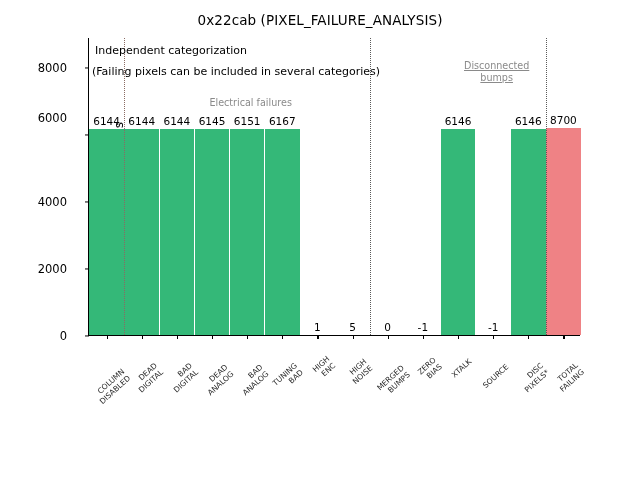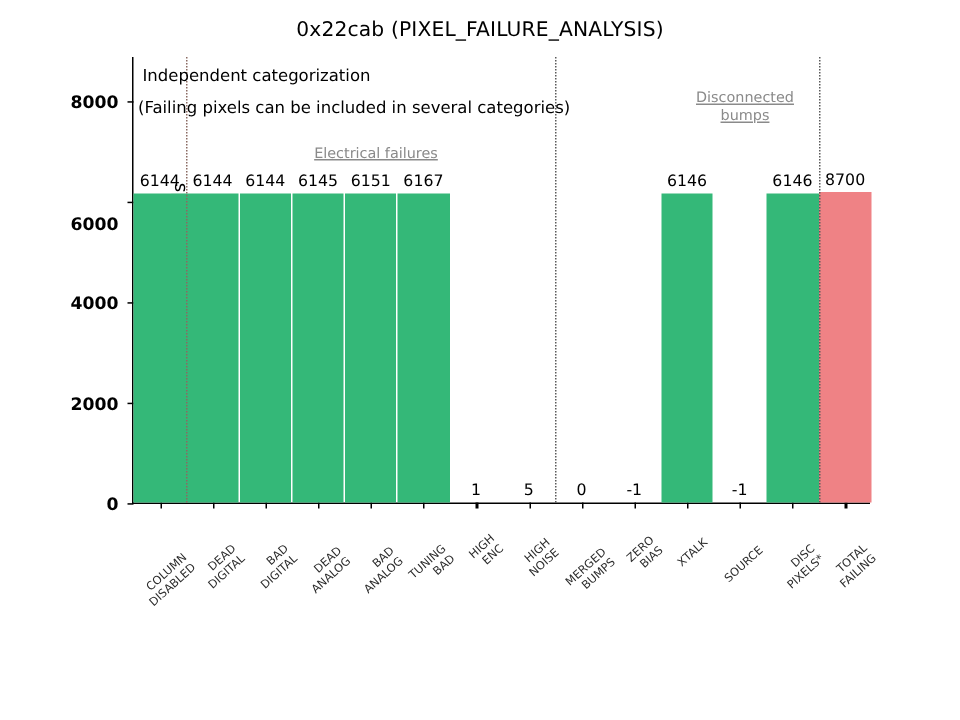--- a/index.html
+++ b/index.html
@@ -24,21 +24,21 @@
   }
   #plot-inner{position:absolute;left:0;top:0;right:0;bottom:0;}
 
   
   #ylabel{
     position:absolute;left:-60px;top:128px;width:180px;
     transform:rotate(-90deg);transform-origin:center center;
     text-align:center;font-size:12px;color:#000;
   }
   .ytick{position:absolute;right:100%;transform:translateY(-50%);
-    padding-right:10px;font-size:11.5px;color:#000;white-space:nowrap;font-weight:bold;}
+    padding-right:22px;font-size:11.5px;color:#000;white-space:nowrap;}
   .ytickmark{position:absolute;right:100%;width:4px;height:1.1px;
     background:#000;transform:translateY(-50%);}
 
   
   .bar{position:absolute;bottom:0;}
   .bar.green{background:#34b878;}
   .bar.salmon{background:#ef8285;}
   .barlabel{
     position:absolute;transform:translateX(-50%);
     font-size:10.5px;color:#000;white-space:nowrap;text-align:center;
@@ -84,21 +84,21 @@
 
     <div id="plot-inner">
 
     <div class="ytickmark" style="top: 298px;"></div>
         <div class="ytick" style="top: 298px;">0</div>
         <div class="ytickmark" style="top: 231.034px;"></div>
         <div class="ytick" style="top: 231.034px;">2000</div>
         <div class="ytickmark" style="top: 164.067px;"></div>
         <div class="ytick" style="top: 164.067px;">4000</div>
         <div class="ytickmark" style="top: 97.1011px;"></div>
-        <div class="ytick" style="top: 111px;">6000</div>
+        <div class="ytick" style="top: 80px;">6000</div>
         <div class="ytickmark" style="top: 30.1348px;"></div>
         <div class="ytick" style="top: 30.1348px;">8000</div>
         <div class="xtickmark" style="left: 17.5714px;"></div>
         <div class="bar green" style="background: rgb(52, 184, 120); left: 0.263571px; width: 34.6157px; height: 205.72px;"></div>
         <div class="barlabel" style="left: 17.5714px; top: 77.2796px;">6144</div>
         <div class="xtlabel" style="left: 21.5714px;">
           <span>COLUMN</span>
           <span>DISABLED</span>
         </div>
         <div class="xtickmark" style="left: 52.7143px;"></div>
@@ -183,21 +183,21 @@
         <div class="barlabel" style="left: 474.429px; top: 76.2081px;">8700</div>
         <div class="xtlabel" style="left: 478.429px;">
           <span>TOTAL</span>
           <span>FAILING</span>
         </div>
         <div class="divider brown" style="left: 35.1429px;"></div>
         <div class="divider" style="left: 281.143px;"></div>
         <div class="divider" style="left: 456.857px;"></div>
         <div class="anno" style="left: 6px; top: 6px;">Independent categorization</div>
         <div class="anno" style="left: 3px; top: 27px;">(Failing pixels can be included in several categories)</div>
-        <div class="ganno ctr" style="left: 161.657px; top: 59px; text-decoration: underline;">
+        <div class="ganno ctr" style="left: 161.657px; top: 59px;">
           <div>Electrical failures</div>
         </div>
         <div class="ganno ctr" style="left: 407.657px; top: 22px; text-decoration: underline;">
           <div>Disconnected</div>
           <div>bumps</div>
         </div>
       </div>
 
   </div>
 

